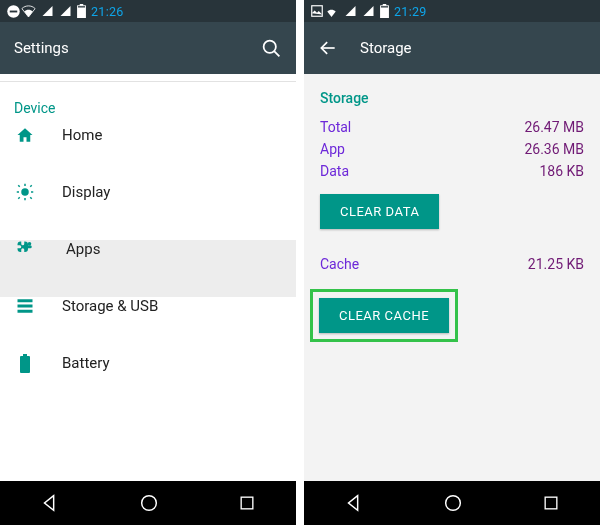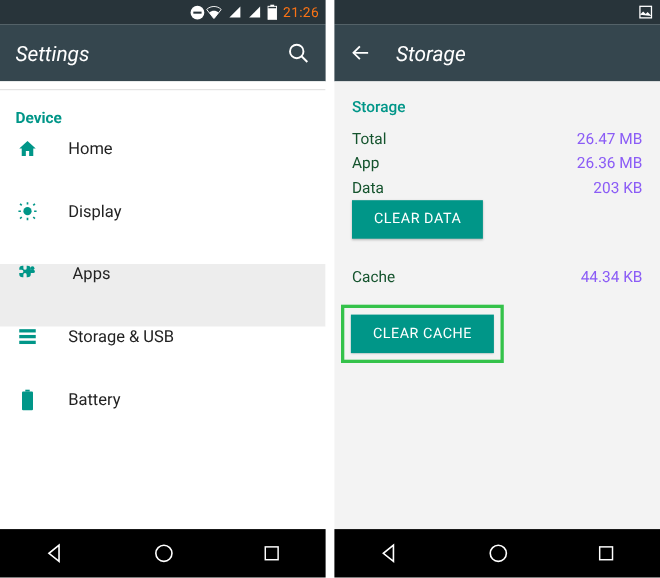--- a/index.html
+++ b/index.html
@@ -16,41 +16,41 @@
     height: 525px;
     display: flex;
     flex-direction: column;
     position: relative;
     background: #ffffff;
   }
   
   .statusbar {
     height: 22px;
     background: #28343a;
-    color: #f97316;
+    color: #0ea5e9;
     display: flex;
     align-items: center;
-    justify-content: flex-end;
+    justify-content: flex-start;
     padding: 0 6px;
     font-size: 12px;
   }
   .statusbar .left, .statusbar .right { display: flex; align-items: center; gap: 5px; }
   .statusbar svg { display: block; }
   .clock { font-size: 12.5px; letter-spacing: .3px; }
   
   .actionbar {
     height: 52px;
     background: #35464e;
     color: #ffffff;
     display: flex;
     align-items: center;
     padding: 0 14px;
     gap: 22px;
   }
-  .actionbar .title { font-size: 19px; font-weight: 400; flex: 1; font-style: italic; }
+  .actionbar .title { font-size: 15px; font-weight: 400; flex: 1; }
   .actionbar svg { display: block; }
   
   .content {
     flex: 1;
     background: #ffffff;
     color: #000000;
     overflow: hidden;
   }
   .content2 {
     flex: 1;
@@ -58,21 +58,21 @@
     color: #000000;
     overflow: hidden;
     display: flex;
     flex-direction: column;
   }
   .hairline { height: 8px; border-bottom: 1px solid #e2e2e2; background:#fff; }
   .section-header {
     padding: 18px 14px 10px;
     color: #009688;
     font-size: 14px;
-    font-weight: 700;
+    font-weight: 400;
   }
   .list-item {
     display: flex;
     align-items: flex-start;
     height: 57px;
     padding-left: 14px;
     gap: 26px;
     background: #ffffff;
   }
   .list-item.selected { background: #ededed; gap: 30px; }
@@ -82,29 +82,30 @@
   .storage-section {
     padding: 16px 16px 0;
   }
   .storage-head {
     color: #009688;
     font-size: 14px;
     font-weight: 500;
     margin-bottom: 10px;
   }
   .kv { display: flex; justify-content: space-between; font-size: 14px; padding: 3px 0; }
-  .kv .k { color: #14532d; }
-  .kv .v { color: #8b5cf6; }
+  .kv .k { color: #6d28d9; }
+  .kv .v { color: #701a75; }
   .tealbtn {
     display: inline-block;
     background: #009688;
     color: #ffffff;
     font-size: 13px;
     letter-spacing: .5px;
     padding: 10px 20px;
+    margin-top: 12px;
     box-shadow: 0 1px 2px rgba(0,0,0,.25);
     cursor: pointer;
   }
   .highlightbox {
     border: 3px solid #34c24a;
     display: inline-block;
     padding: 6px 6px;
     margin-top: 14px;
     margin-left: -10px;
   }
@@ -260,20 +261,45 @@
 
   <div class="statusbar">
     <div class="left">
       <span>
         <svg width="14" height="14" viewBox="0 0 24 24" fill="none" stroke="#fff" stroke-width="2">
             <rect x="3" y="3" width="18" height="18"></rect>
             <path d="M3 16l5-5 4 4 3-3 6 6" fill="#fff" stroke="none"></path>
           </svg>
       </span>
     </div>
+    <div class="right">
+      <span>
+        <svg width="15" height="12" viewBox="0 0 24 20" fill="#fff">
+            <path d="M12 20L5 11c4-4 10-4 14 0L12 20z"></path>
+          </svg>
+      </span>
+      <span>
+        <svg width="13" height="12" viewBox="0 0 24 24" fill="#fff">
+            <path d="M2 22h20V2L2 22z"></path>
+          </svg>
+      </span>
+      <span>
+        <svg width="13" height="12" viewBox="0 0 24 24" fill="#fff">
+            <path d="M2 22h20V2L2 22z"></path>
+          </svg>
+      </span>
+      <span>
+        <svg width="9" height="14" viewBox="0 0 10 16" fill="#fff">
+            <rect x="3" y="0" width="4" height="2"></rect>
+            <rect x="0.5" y="2" width="9" height="14" fill="none" stroke="#fff" stroke-width="1"></rect>
+            <rect x="0.5" y="4" width="9" height="12" fill="#fff"></rect>
+          </svg>
+      </span>
+      <span class="clock">21:29</span>
+    </div>
   </div>
 
   <div class="actionbar">
     <span>
       <svg width="20" height="20" viewBox="0 0 24 24" fill="none" stroke="#fff" stroke-width="2">
           <line x1="20" y1="12" x2="4" y2="12"></line>
           <polyline points="11 5 4 12 11 19"></polyline>
         </svg>
     </span>
     <span class="title">Storage</span>
@@ -286,28 +312,28 @@
       <div class="kv">
         <span class="k">Total</span>
         <span class="v">26.47 MB</span>
       </div>
       <div class="kv">
         <span class="k">App</span>
         <span class="v">26.36 MB</span>
       </div>
       <div class="kv">
         <span class="k">Data</span>
-        <span class="v">203 KB</span>
+        <span class="v">186 KB</span>
       </div>
 
       <div class="tealbtn">CLEAR DATA</div>
 
       <div class="kv cache-row">
         <span class="k">Cache</span>
-        <span class="v">44.34 KB</span>
+        <span class="v">21.25 KB</span>
       </div>
 
       <div class="highlightbox">
         <div class="tealbtn">CLEAR CACHE</div>
       </div>
     </div>
   </div>
 
   <div class="navbar">
     <span>

